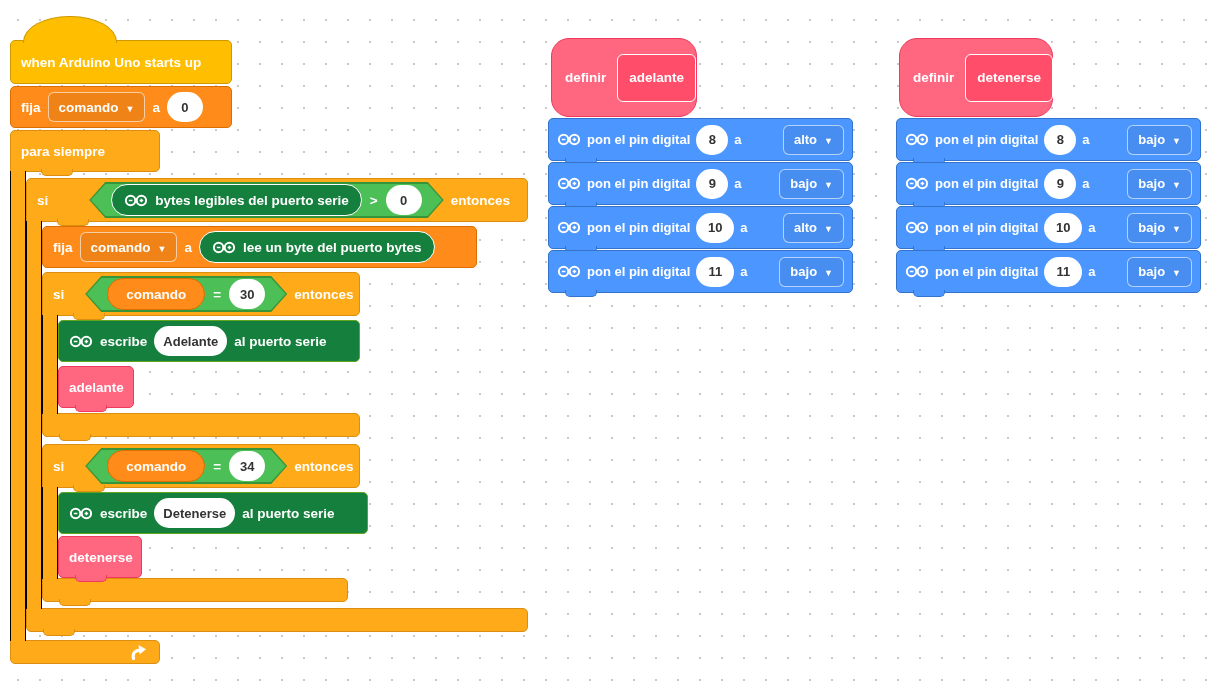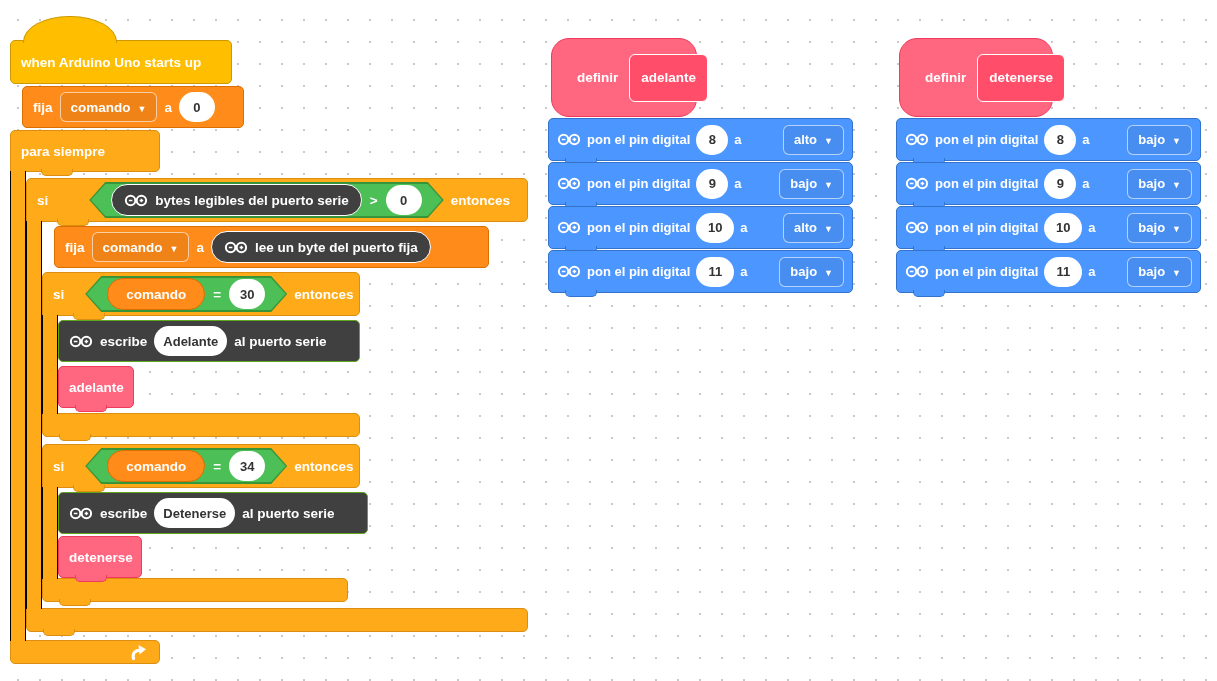--- a/index.html
+++ b/index.html
@@ -11,22 +11,22 @@
   }
   .blk{
     position:absolute;box-sizing:border-box;display:flex;align-items:center;gap:7px;
     padding:0 10px;border:1px solid;border-radius:5px;color:#fff;font-weight:bold;
     font-size:13.5px;white-space:nowrap;
   }
   .lbl{color:#fff;}
   
   .yellow {background:#FFBF00;border-color:#CC9900;}
   .control{background:#FFAB19;border-color:#DB8E0F;align-items:center;}
-  .vorange{background:#FF8C1A;border-color:#DB6E00;margin-left:12px;}
-  .agreen {background:#404040;border-color:#5FA51E;}
+  .vorange{background:#FF8C1A;border-color:#DB6E00;}
+  .agreen {background:#15803d;border-color:#5FA51E;}
   .blue   {background:#4C97FF;border-color:#3373CC;}
   .pink   {background:#FF6680;border-color:#F0395C;}
   .pinkdark{background:#FF4D6A;border-color:#E8294E;}
   
   .hat{border-radius:5px 5px 5px 5px;}
   .hat::before{
     content:'';position:absolute;top:-25px;left:12px;width:92px;height:26px;
     background:inherit;border:1px solid;border-color:inherit;border-bottom:none;
     border-radius:46px 46px 0 0 / 26px 26px 0 0;
   }
@@ -66,21 +66,21 @@
     content:'';position:absolute;inset:1.6px;background:#4CBF56;
     clip-path:polygon(15px 0,calc(100% - 15px) 0,100% 50%,calc(100% - 15px) 100%,15px 100%,0 50%);
   }
   .hex>*{position:relative;z-index:1;}
   .varpill{
     background:#FF8C1A;border:1px solid #DB6E00;border-radius:999px;height:30px;
     display:inline-flex;align-items:center;justify-content:center;padding:0 18px;color:#fff;
   }
   .ard-icon{display:inline-flex;align-items:center;line-height:0;}
   
-  .defhat{border-radius:18px;padding:0 25px;gap:11px;}
+  .defhat{border-radius:18px;padding:0 13px;gap:11px;}
   .proto{
     position:relative;border:1px solid;border-radius:6px;height:46px;
     display:inline-flex;align-items:center;padding:0 11px;
   }
   .num{font-size:13px;}
   .loop-svg{margin-left:auto;margin-right:4px;line-height:0;}
 </style>
 </head>
 <body>
 
@@ -150,21 +150,21 @@
     <span class="pill agreen">
       <span class="ard-icon">
           <svg width="24" height="13" viewBox="0 0 24 13">
             <circle cx="6.6" cy="6.5" r="4.7" fill="none" stroke="#fff" stroke-width="2"></circle>
             <circle cx="17.4" cy="6.5" r="4.7" fill="none" stroke="#fff" stroke-width="2"></circle>
             <line x1="4.8" y1="6.5" x2="8.4" y2="6.5" stroke="#fff" stroke-width="1.5"></line>
             <line x1="15.6" y1="6.5" x2="19.2" y2="6.5" stroke="#fff" stroke-width="1.5"></line>
             <line x1="17.4" y1="4.7" x2="17.4" y2="8.3" stroke="#fff" stroke-width="1.5"></line>
           </svg>
         </span>
-      <span>lee un byte del puerto fija</span>
+      <span>lee un byte del puerto bytes</span>
     </span>
   </div>
 
   <div class="blk control c-head" style="left:42px;top:272px;width:318px;height:44px">
     <span class="lbl">si</span>
     <span class="hex" style="margin-left:14px">
       <span class="varpill">
         <span>comando</span>
       </span>
       <span class="lbl">=</span>

